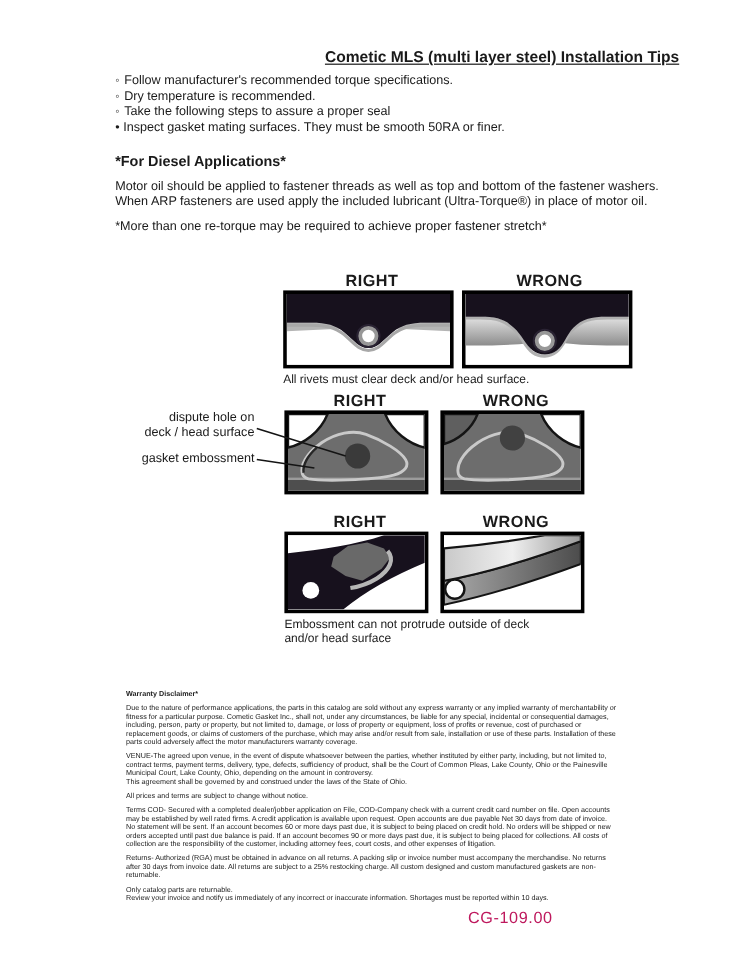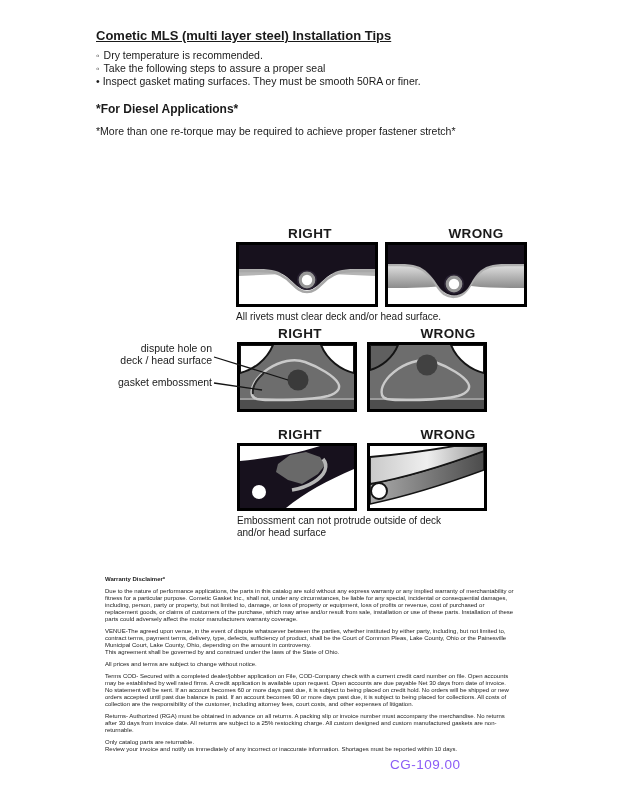--- a/index.html
+++ b/index.html
@@ -1,30 +1,30 @@
 <!DOCTYPE html>
 <html><head>
 <meta charset="utf-8">
 <style>
   html,body{margin:0;padding:0;background:#fff;}
   .page{position:relative;width:618px;height:800px;background:#ffffff;overflow:hidden;
         font-family:"Liberation Sans","DejaVu Sans",sans-serif;color:#1a1a1a;}
   .content{position:absolute;left:96px;top:28px;width:470px;}
-  .title{font-size:13px;font-weight:700;text-decoration:underline;margin:0 0 5px 0;line-height:16px;}
+  .title{font-size:13px;font-weight:700;text-decoration:underline;margin:12px 0 5px 0;line-height:16px;text-align:right;}
   ul.bullets,ul.subbullets{list-style:none;margin:0;padding:0;font-size:10.5px;line-height:12px;}
   ul.bullets li::before{content:"\25E6";margin-right:4px;font-size:10px;position:relative;top:-0.5px;}
   ul.subbullets{}
   ul.subbullets li::before{content:"\2022";margin-right:3px;}
   .diesel-heading{font-size:12px;font-weight:700;margin:15px 0 0 0;line-height:14px;}
   .para{font-size:10.5px;line-height:12.5px;margin:8px 0 0 0;white-space:pre-line;}
   .note{font-size:10.5px;line-height:12.5px;margin:9px 0 0 0;}
 
   
   .fig{position:absolute;}
-  .fig-headers{display:flex;font-size:13.5px;font-weight:600;letter-spacing:0.4px;line-height:13px;margin-bottom:2px;gap:18px;}
+  .fig-headers{display:flex;font-size:13.5px;font-weight:600;letter-spacing:0.4px;line-height:13px;margin-bottom:2px;}
   .fig-headers span{text-align:center;}
   .fig1 .fig-headers span{width:148px;}
   .fig2 .fig-headers span,.fig3 .fig-headers span{width:126px;}
   .fig2 .fig-headers span+span,.fig3 .fig-headers span+span{margin-left:4px;}
   .panels{display:flex;}
   .fig1 .panels{gap:7px;}
   .fig2 .panels,.fig3 .panels{gap:10px;}
   .panel{border:3px solid #000;background:#fff;font-size:0;line-height:0;}
   .caption{font-size:10px;line-height:12px;margin-top:4px;white-space:pre-line;}
   .caption-center{position:absolute;left:237px;top:416px;width:250px;text-align:center;
@@ -33,37 +33,40 @@
            line-height:11.5px;white-space:pre-line;}
   .callout-hole{top:343px;}
   .callout-emboss{top:377px;}
   .pointer-overlay{position:absolute;left:104px;top:338px;width:200px;height:62px;
                    pointer-events:none;z-index:5;}
 
   
   .fineprint{position:absolute;left:105px;top:576px;width:410px;font-size:6px;line-height:7px;color:#222;}
   .fineprint .fp-heading{font-weight:700;margin:0 0 5px 0;}
   .fineprint p{margin:0 0 5px 0;white-space:pre-line;}
-  .page-number{position:absolute;left:390px;top:757px;font-size:13.5px;letter-spacing:0.5px;color:#8b5cf6;}
+  .page-number{position:absolute;left:390px;top:757px;font-size:13.5px;letter-spacing:0.5px;color:#be185d;}
 </style>
 </head>
 <body>
 
 <div class="page">
 
   <div class="content">
     <h1 class="title">Cometic MLS (multi layer steel) Installation Tips</h1>
     <ul class="bullets">
+      <li>Follow manufacturer's recommended torque specifications.</li>
       <li>Dry temperature is recommended.</li>
       <li>Take the following steps to assure a proper seal</li>
     </ul>
     <ul class="subbullets">
       <li>Inspect gasket mating surfaces.  They must be smooth 50RA or finer.</li>
     </ul>
     <h2 class="diesel-heading">*For Diesel Applications*</h2>
+    <p class="para">Motor oil should be applied to fastener threads as well as top and bottom of the fastener washers.
+When ARP fasteners are used apply the included lubricant (Ultra-Torque®) in place of motor oil.</p>
     <p class="note">*More than one re-torque may be required to achieve proper fastener stretch*</p>
   </div>
 
   <div class="fig fig1" style="left:236px;top:227px;">
     <div class="fig-headers">
       <span>RIGHT</span>
       <span>WRONG</span>
     </div>
     <div class="panels">
       <div class="panel">

